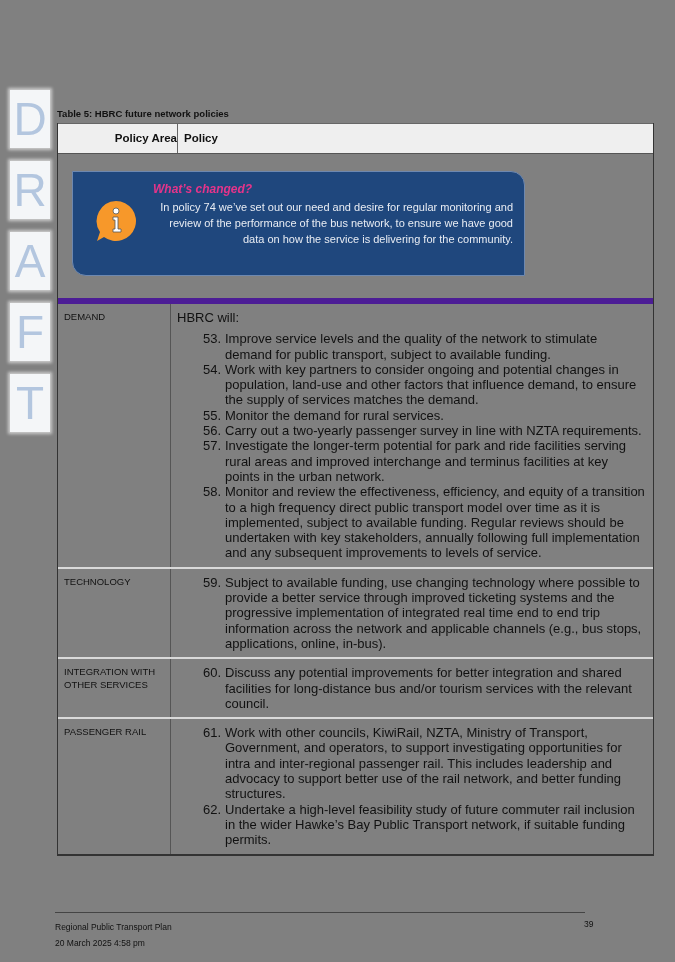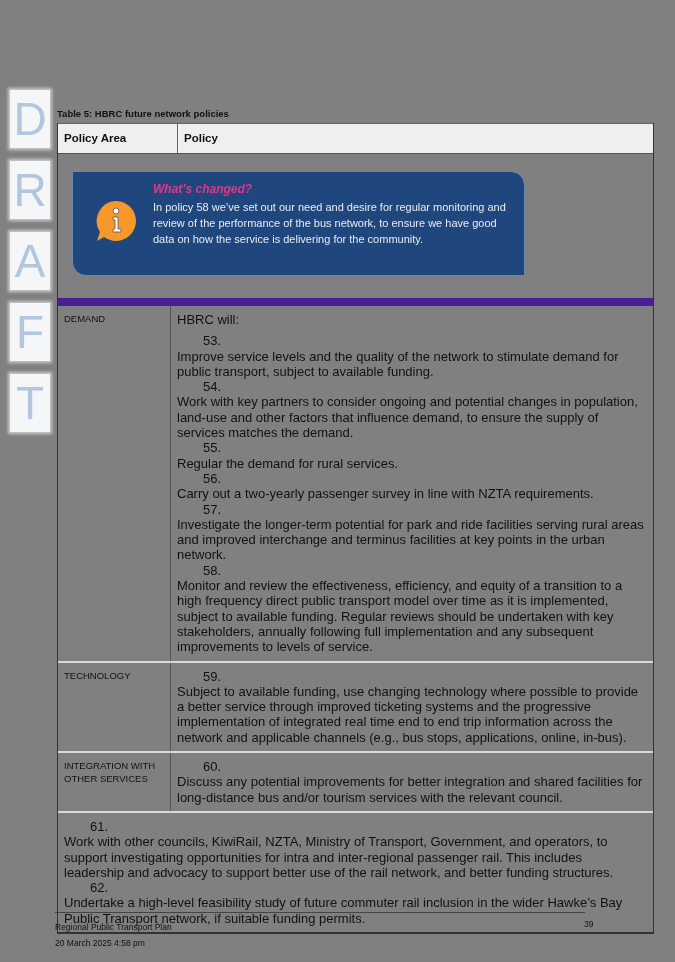--- a/index.html
+++ b/index.html
@@ -33,23 +33,23 @@
       border-top: none;
     }
     .thead {
       display: flex; height: 29px; background: #efefef;
       border-bottom: 1px solid #555;
       border-top: 1px solid #666;
     }
     .thead div {
       font-size: 11.5px; font-weight: bold; line-height: 29px; padding-left: 6px;
     }
-    .c1 { width: 113px; border-right: 1px solid #666; }
+    .c1 { width: 113px; border-right: 1px solid #666; text-align: right; }
     .c2 { flex: 1; }
-    .banner-row { height: 144px; position: relative; border-bottom: 8px solid #4c1d95; }
+    .banner-row { height: 144px; position: relative; border-bottom: 6px solid #4c1d95; text-align: right; }
     .banner {
       position: absolute; left: 14px; top: 17px; width: 451px; height: 103px;
       background: #1f477d;
       border-radius: 0 14px 0 14px;
       border: 1px solid #6d88b0;
     }
     .info-icon {
       position: absolute; left: 21px; top: 27px; width: 44px; height: 44px;
     }
     .banner-title {
@@ -63,21 +63,21 @@
     .row { display: flex; border-bottom: 1px solid #333; }
     .row.sep { border-bottom: 2px solid #d9d9d9; }
     .row .area {
       width: 113px; padding: 6px 8px 0 6px; box-sizing: border-box;
       font-size: 9.5px; line-height: 13px; border-right: 1px solid #555;
       text-transform: uppercase;
     }
     .row .pol { flex: 1; padding: 6px 8px 6px 6px; font-size: 13px; line-height: 15.3px; }
     .intro { margin-bottom: 6px; }
     ol { margin: 0; padding: 0; list-style: none; }
-    ol li { display: flex; flex-direction: column; }
+    ol li { display: flex; }
     ol li .n { width: 44px; text-align: right; padding-right: 4px; flex-shrink: 0; }
     ol li .t { flex: 1; }
     .footer-line {
       position: absolute; left: 55px; top: 912px; width: 530px;
       border-top: 1px solid #444;
     }
     .footer-left {
       position: absolute; left: 55px; top: 919px; font-size: 8.5px; line-height: 16px; color: #111;
     }
     .footer-page {
@@ -104,40 +104,40 @@
   </div>
 
   <div class="banner-row">
     <div class="banner">
       <svg class="info-icon" viewBox="0 0 44 44">
         <path d="M22 2 A20 20 0 1 1 10 38 L3 42 L6 33 A20 20 0 0 1 22 2 Z" fill="#f7982a"></path>
         <circle cx="22" cy="12" r="3" fill="#fff" stroke="#555" stroke-width="0.8"></circle>
         <path d="M19 18 L24 18 L24 30 L27 30 L27 33 L19 33 L19 30 L21 30 L21 21 L19 21 Z" fill="#fff" stroke="#555" stroke-width="0.8"></path>
       </svg>
       <div class="banner-title">What’s changed?</div>
-      <div class="banner-body">In policy 58 we’ve set out our need and desire for regular monitoring and review of the performance of the bus network, to ensure we have good data on how the service is delivering for the community.</div>
+      <div class="banner-body">In policy 74 we’ve set out our need and desire for regular monitoring and review of the performance of the bus network, to ensure we have good data on how the service is delivering for the community.</div>
     </div>
   </div>
 
   <div class="row sep">
     <div class="area">DEMAND</div>
     <div class="pol">
       <div class="intro">HBRC will:</div>
       <ol>
         <li>
             <span class="n">53.</span>
             <span class="t">Improve service levels and the quality of the network to stimulate demand for public transport, subject to available funding.</span>
           </li>
         <li>
             <span class="n">54.</span>
             <span class="t">Work with key partners to consider ongoing and potential changes in population, land-use and other factors that influence demand, to ensure the supply of services matches the demand.</span>
           </li>
         <li>
             <span class="n">55.</span>
-            <span class="t">Regular the demand for rural services.</span>
+            <span class="t">Monitor the demand for rural services.</span>
           </li>
         <li>
             <span class="n">56.</span>
             <span class="t">Carry out a two-yearly passenger survey in line with NZTA requirements.</span>
           </li>
         <li>
             <span class="n">57.</span>
             <span class="t">Investigate the longer-term potential for park and ride facilities serving rural areas and improved interchange and terminus facilities at key points in the urban network.</span>
           </li>
         <li>
@@ -166,20 +166,21 @@
       <ol>
         <li>
             <span class="n">60.</span>
             <span class="t">Discuss any potential improvements for better integration and shared facilities for long-distance bus and/or tourism services with the relevant council.</span>
           </li>
       </ol>
     </div>
   </div>
 
   <div class="row">
+    <div class="area">PASSENGER RAIL</div>
     <div class="pol">
       <ol>
         <li>
             <span class="n">61.</span>
             <span class="t">Work with other councils, KiwiRail, NZTA, Ministry of Transport, Government, and operators, to support investigating opportunities for intra and inter-regional passenger rail. This includes leadership and advocacy to support better use of the rail network, and better funding structures.</span>
           </li>
         <li>
             <span class="n">62.</span>
             <span class="t">Undertake a high-level feasibility study of future commuter rail inclusion in the wider Hawke’s Bay Public Transport network, if suitable funding permits.</span>
           </li>

